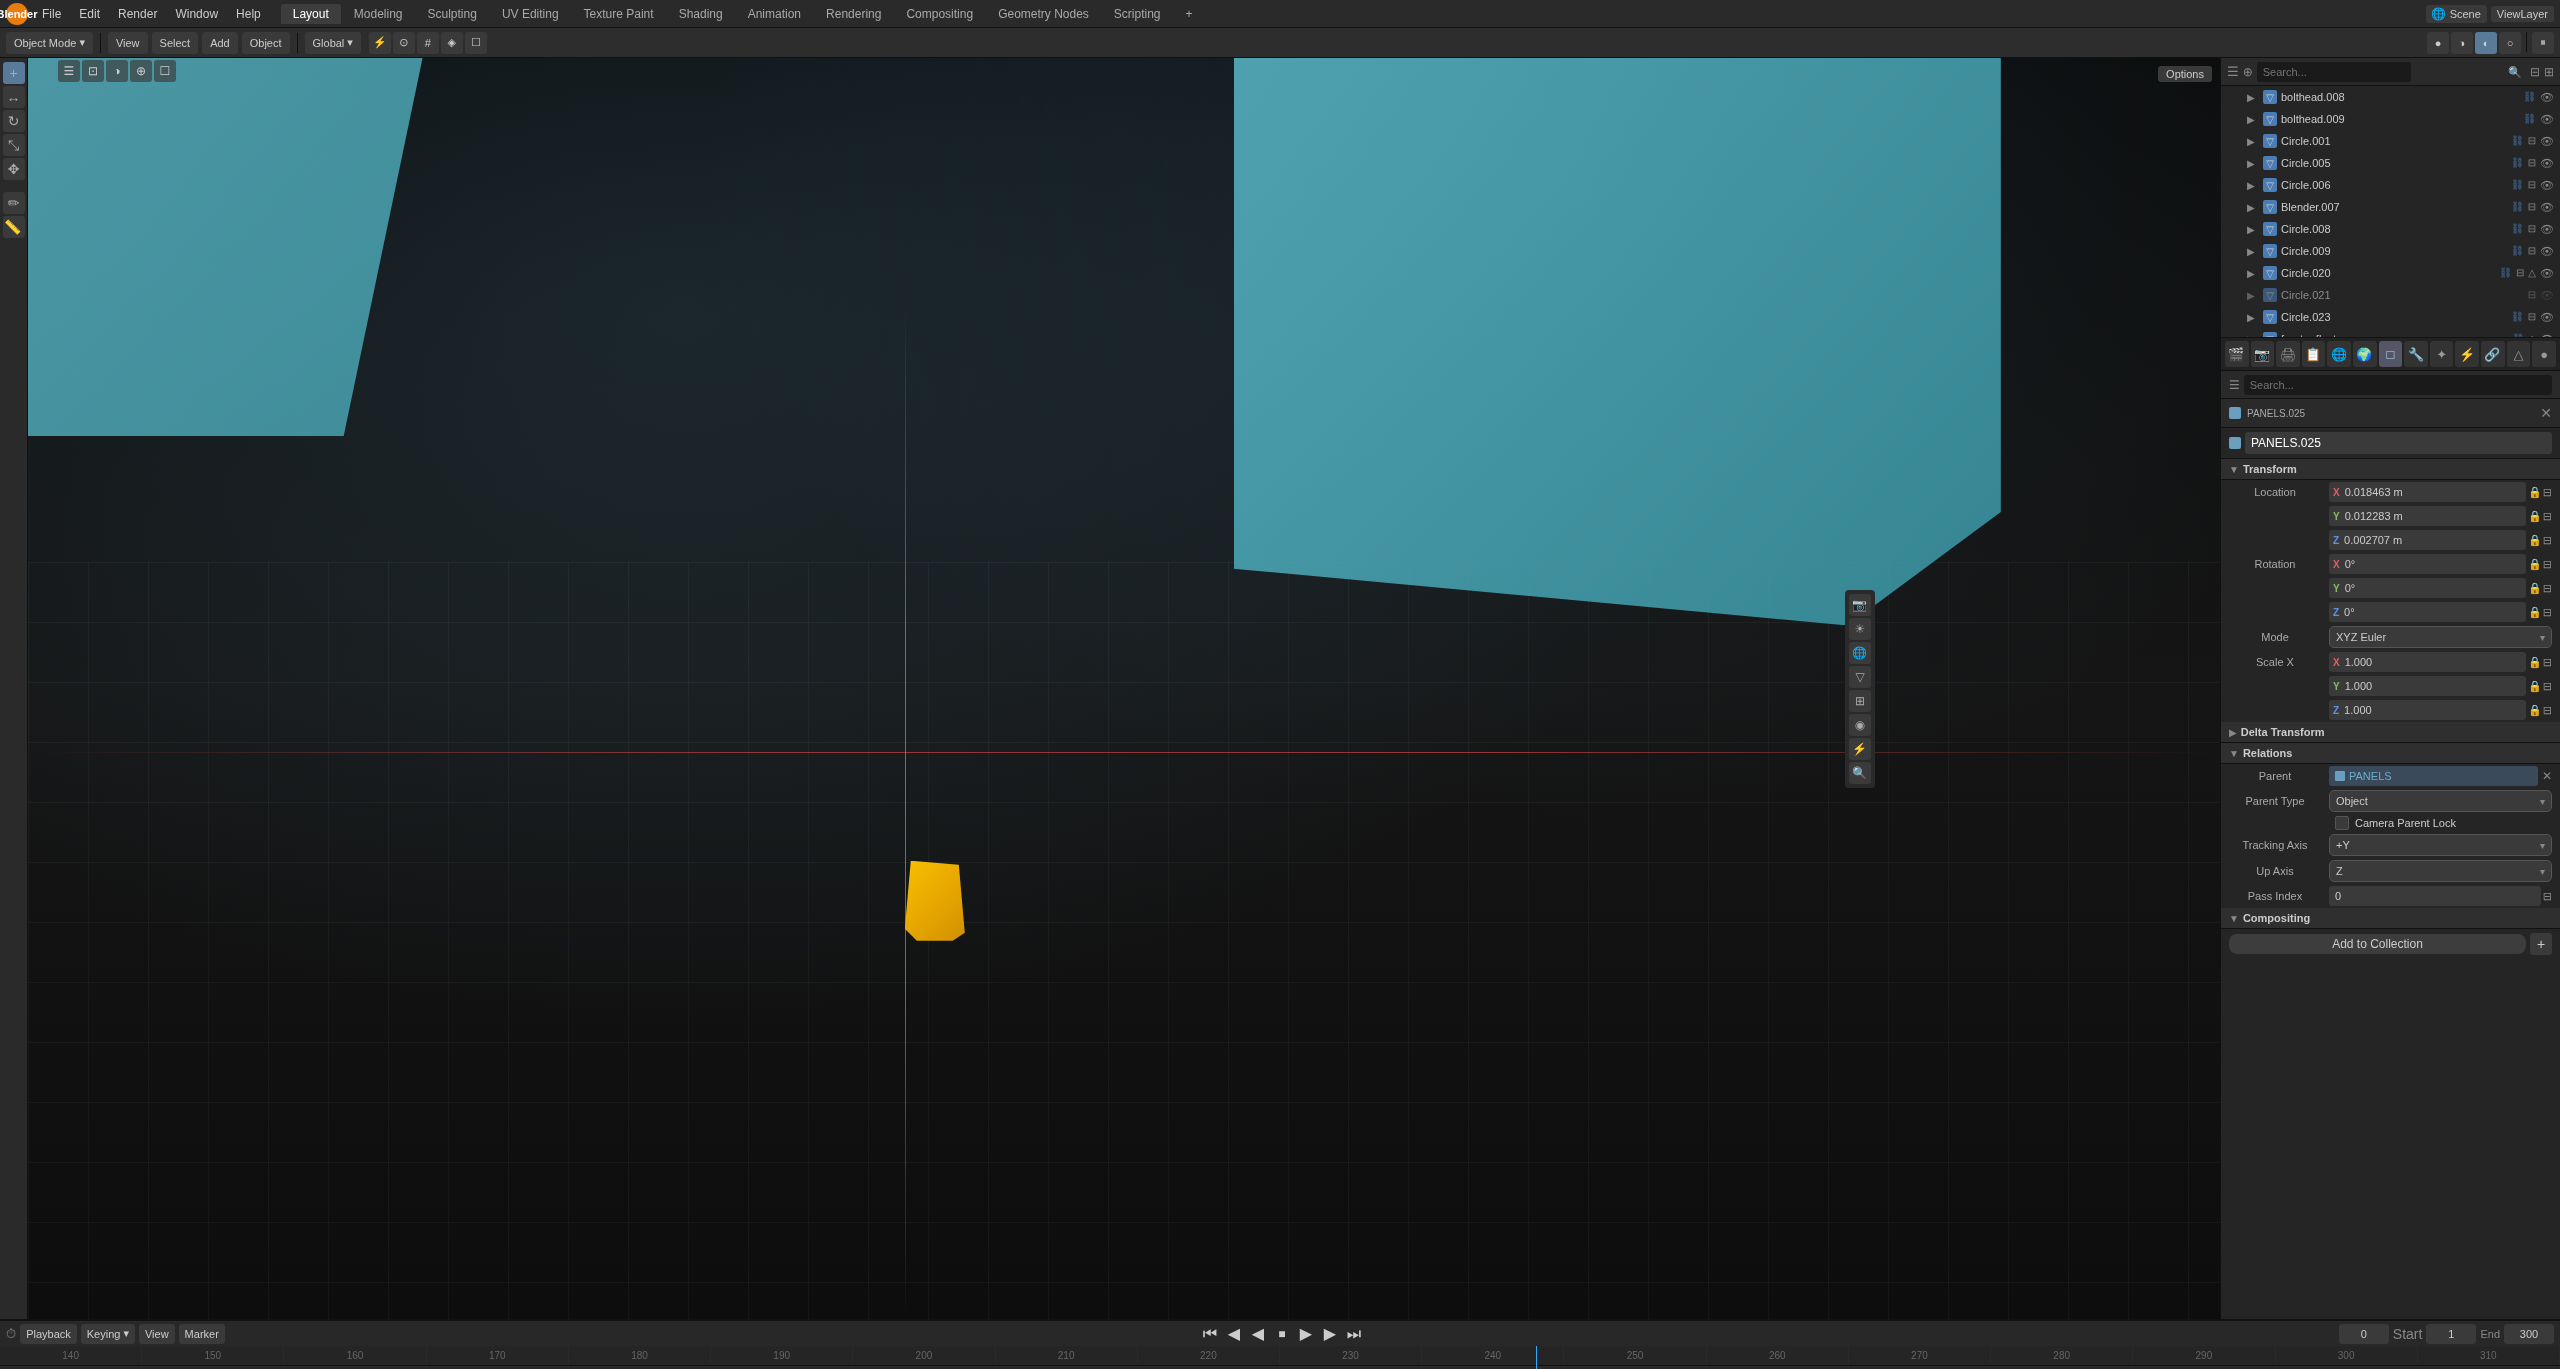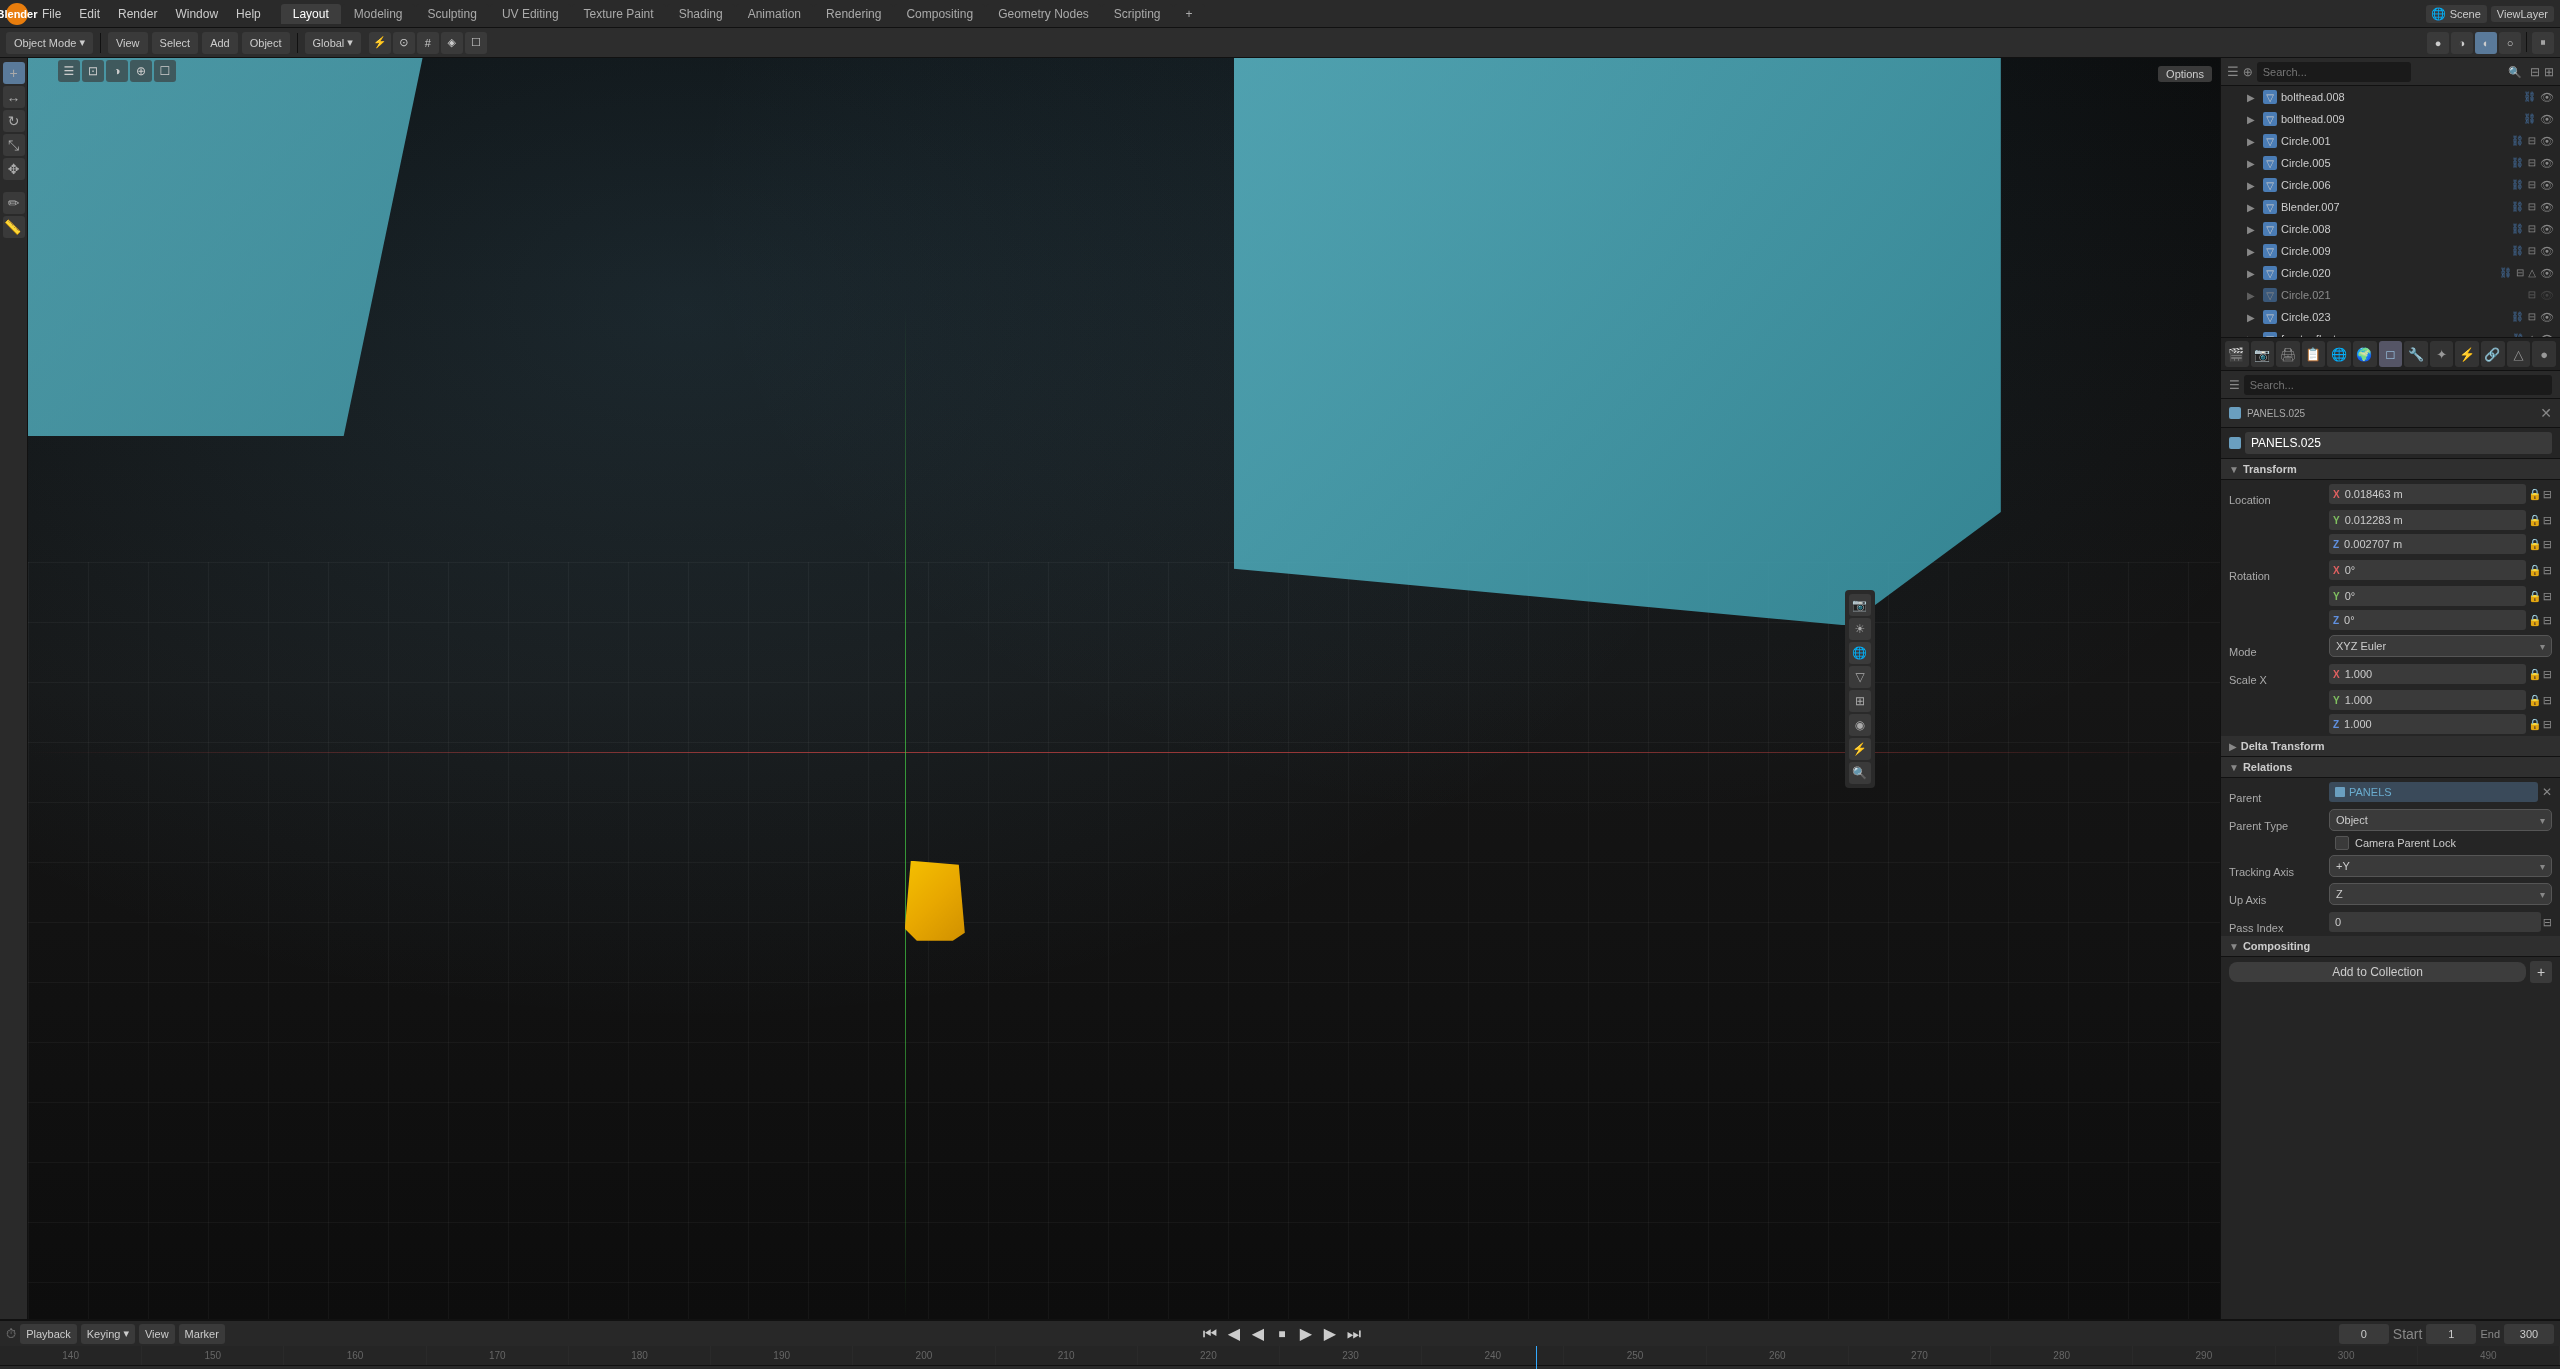--- a/index.html
+++ b/index.html
@@ -47,21 +47,21 @@
 
     .props-object-name { display: flex; align-items: center; gap: 6px; padding: 6px 8px; background: #2a2a2a; border-bottom: 1px solid #111; }
     .obj-color { width: 12px; height: 12px; background: #6a9fc0; border-radius: 2px; }
     .close-x { margin-left: auto; color: #888; cursor: pointer; font-size: 14px; }
 
     .section-header { display: flex; align-items: center; padding: 4px 8px; background: #2f2f2f; border-bottom: 1px solid #111; cursor: pointer; gap: 4px; }
     .section-arrow { color: #888; font-size: 10px; }
     .section-title { font-size: 11px; color: #ccc; font-weight: bold; }
 
     .prop-row { display: flex; align-items: center; padding: 2px 8px; min-height: 24px; }
-    .prop-label { color: #aaa; font-size: 11px; min-width: 100px; text-align: left; padding-right: 8px; margin-top: 12px; }
+    .prop-label { color: #aaa; font-size: 11px; min-width: 100px; text-align: center; padding-right: 8px; }
     .prop-row-group { display: flex; gap: 2px; flex: 1; }
 
     .dropdown-value { flex: 1; background: #3a3a3a; border: 1px solid #555; color: #ccc; padding: 2px 6px; border-radius: 5px; font-size: 11px; height: 22px; display: flex; align-items: center; justify-content: space-between; cursor: pointer; }
     .dropdown-arrow { color: #888; font-size: 10px; }
 
     .checkbox-row { display: flex; align-items: center; padding: 2px 8px; gap: 6px; }
     .prop-checkbox { width: 14px; height: 14px; background: #3a3a3a; border-radius: 2px; border: 1px solid #555; display: flex; align-items: center; justify-content: center; }
 
     .parent-field { flex: 1; background: #3a4a5a; border: none; color: #6aacce; padding: 2px 6px; border-radius: 3px; font-size: 11px; height: 20px; display: flex; align-items: center; gap: 4px; }
     .parent-icon { width: 10px; height: 10px; background: #6a9fc0; border-radius: 1px; flex-shrink: 0; }
@@ -652,18 +652,18 @@
       <div class="t-num">210</div>
       <div class="t-num">220</div>
       <div class="t-num">230</div>
       <div class="t-num">240</div>
       <div class="t-num">250</div>
       <div class="t-num">260</div>
       <div class="t-num">270</div>
       <div class="t-num">280</div>
       <div class="t-num">290</div>
       <div class="t-num">300</div>
-      <div class="t-num">490</div>
+      <div class="t-num">310</div>
     </div>
     <div style="flex:1;background:#1e1e1e;"></div>
     <div class="timeline-playhead"></div>
   </div>
 </div>
 
 </body></html>

